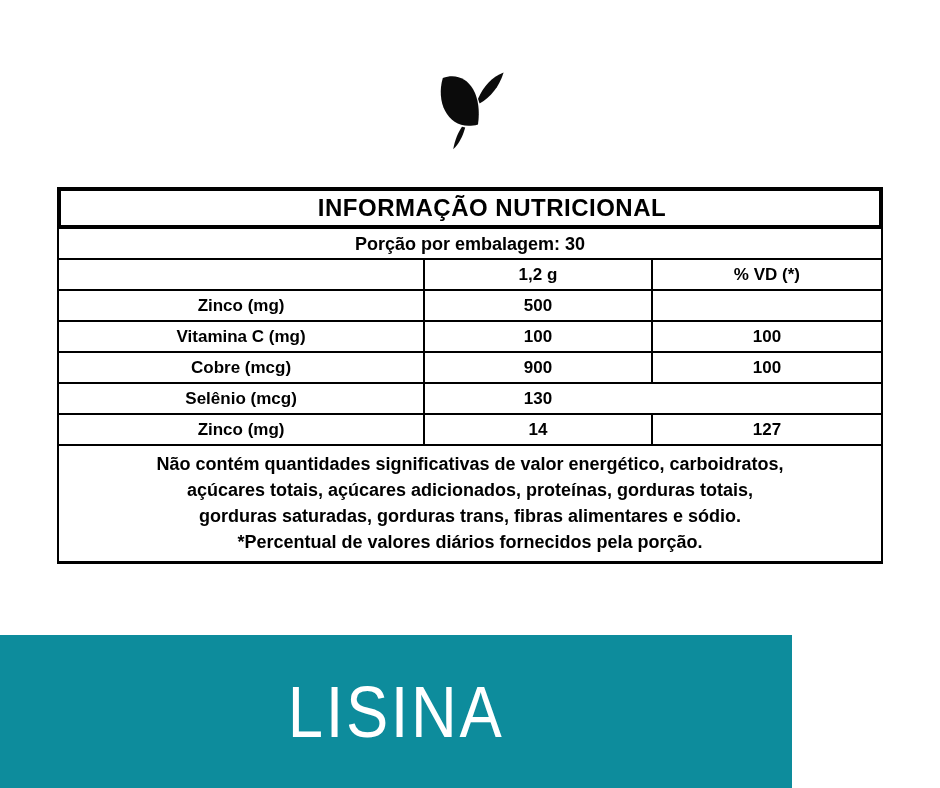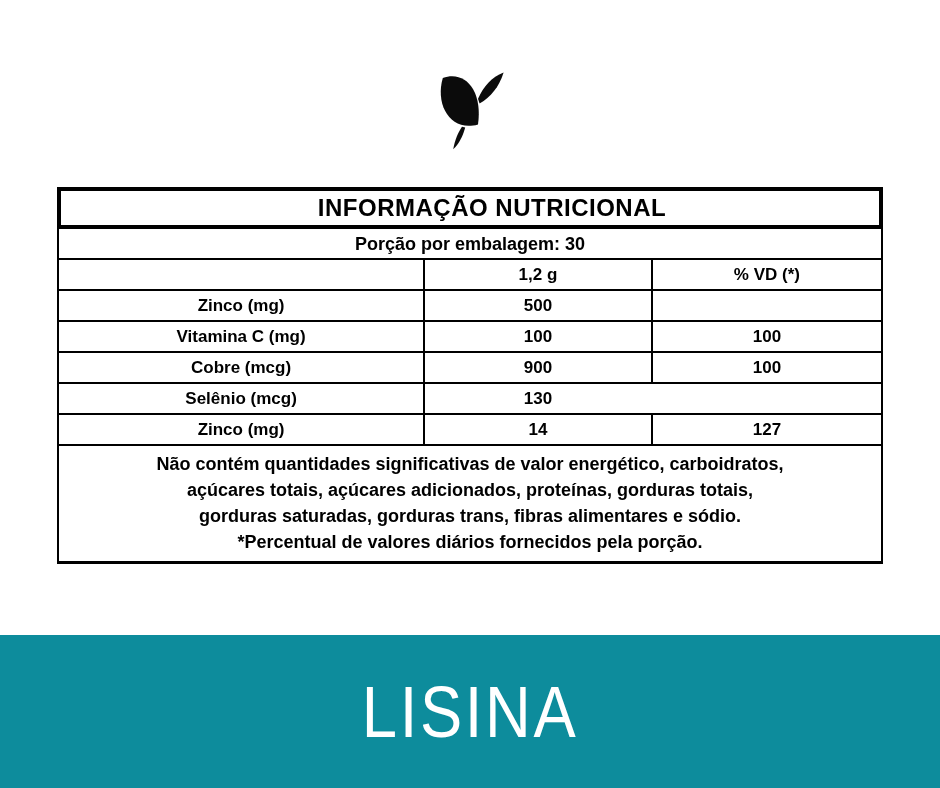--- a/index.html
+++ b/index.html
@@ -75,21 +75,21 @@
     text-align: center;
     font-size: 18px;
     font-weight: 600;
     line-height: 26px;
     padding: 5px 8px 6px 8px;
   }
   .banner {
     position: absolute;
     left: 0;
     top: 635px;
-    width: 940px;
+    width: 792px;
     height: 153px;
     display: flex;
     align-items: center;
     justify-content: center;
   }
   .banner-text {
     color: #ffffff;
     font-size: 72px;
     font-weight: 300;
     letter-spacing: 3px;

